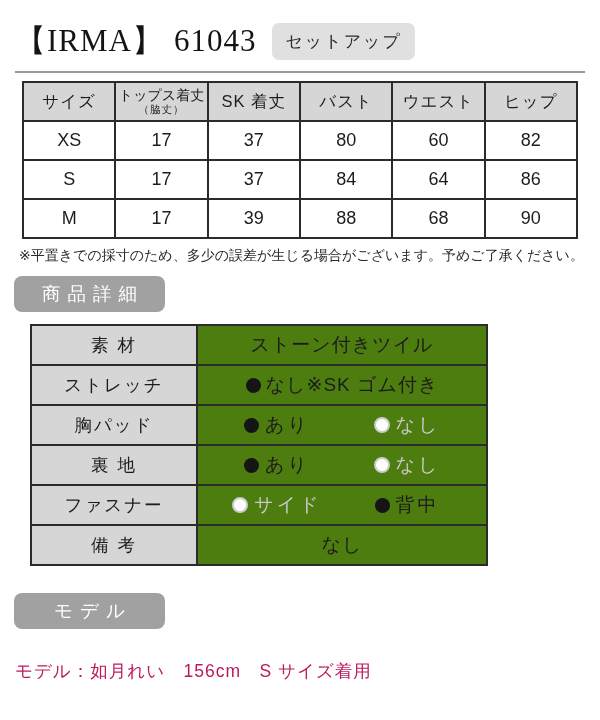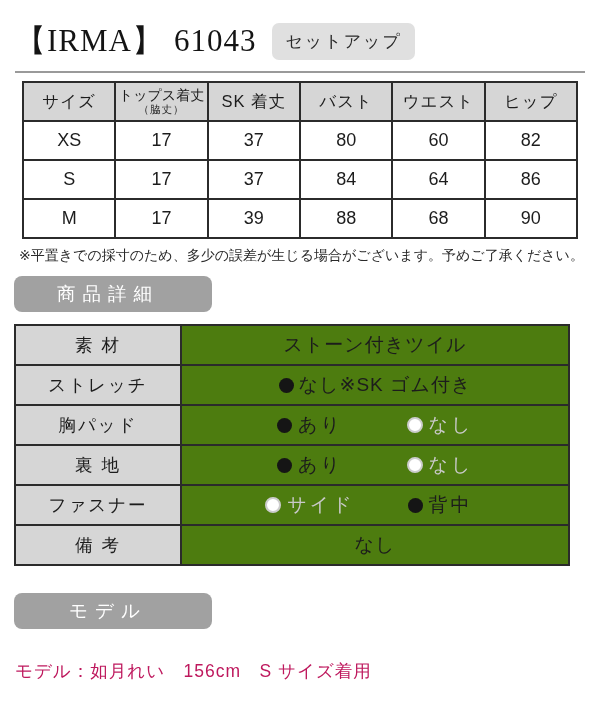--- a/index.html
+++ b/index.html
@@ -74,35 +74,35 @@
     font-size: 14px;
     color: #2a2a2a;
     letter-spacing: 0px;
     white-space: nowrap;
   }
 
   
   .section-badge {
     display: inline-block;
     margin: 11px 0 0 14px;
-    width: 181px;
+    width: 151px;
     background: #a1a1a1;
     color: #ffffff;
     font-size: 18.5px;
     letter-spacing: 7px;
     text-indent: 7px;
     text-align: center;
-    padding: 5px 17px 6px 0;
+    padding: 5px 0 6px 0;
     border-radius: 8px;
   }
 
   
   .details-table {
-    margin: 12px 0 0 14px;
-    width: 556px;
+    margin: 12px 0 0 30px;
+    width: 458px;
     table-layout: fixed;
   }
   .details-table th, .details-table td {
     border: 2px solid #2b2b2b;
     vertical-align: middle;
     padding: 0;
     height: 38px;
   }
   .details-table th {
     width: 164px;

